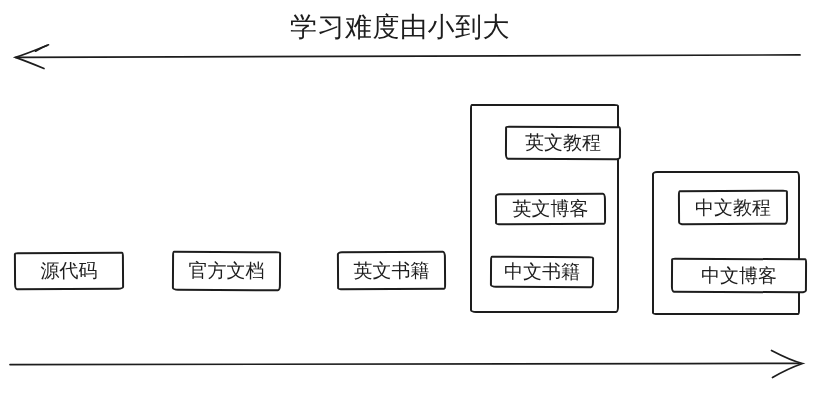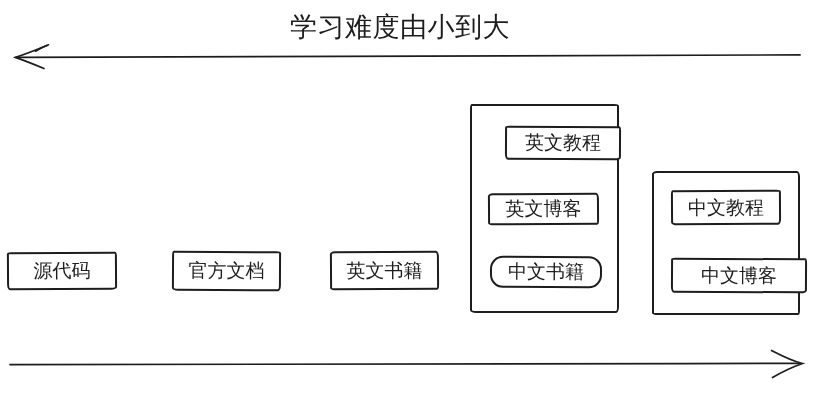--- a/index.html
+++ b/index.html
@@ -39,39 +39,39 @@
     display: flex;
     align-items: center;
     justify-content: center;
     font-size: 19px;
     white-space: nowrap;
   }
   
   .r1 { border-radius: 4px 2px 6px 3px / 2px 5px 3px 6px; }
   .r2 { border-radius: 2px 5px 3px 6px / 5px 2px 6px 3px; }
   .r3 { border-radius: 5px 3px 2px 6px / 3px 6px 5px 2px; }
-  .tilt-l { transform: rotate(-0.35deg); }
+  .tilt-l { transform: rotate(-0.35deg); margin-left: 7px; }
   .tilt-r { transform: rotate(0.3deg); }
 
   .group {
     position: absolute;
     border: 2px solid #1d1d1d;
     background: #ffffff;
   }
 
   #node-source   { left: 7px;  top: 252px; width: 110px; height: 38px; }
   #node-docs     { left: 172px; top: 251px; width: 109px; height: 40px; }
   #node-enbooks  { left: 330px; top: 251px; width: 109px; height: 39px; }
 
   #group-1 { left: 470px; top: 104px; width: 149px; height: 209px; }
   #group-2 { left: 652px; top: 171px; width: 148px; height: 144px; }
 
   #g1-i1 { left: 17px; top: 20px;  width: 116px; height: 34px; margin-left: 16px; }
   #g1-i2 { left: 16px; top: 87px;  width: 111px; height: 32px; }
-  #g1-i3 { left: 18px; top: 150px; width: 112px; height: 32px; border-radius: 13px; }
+  #g1-i3 { left: 18px; top: 150px; width: 104px; height: 32px; }
 
   #g2-i1 { left: 17px; top: 17px;  width: 110px; height: 35px; }
   #g2-i2 { left: 17px; top: 85px;  width: 136px; height: 35px; }
 </style>
 </head>
 <body>
 
 <div id="canvas">
 
   <svg class="arrow-layer" viewBox="0 0 813 414" xmlns="http://www.w3.org/2000/svg">

